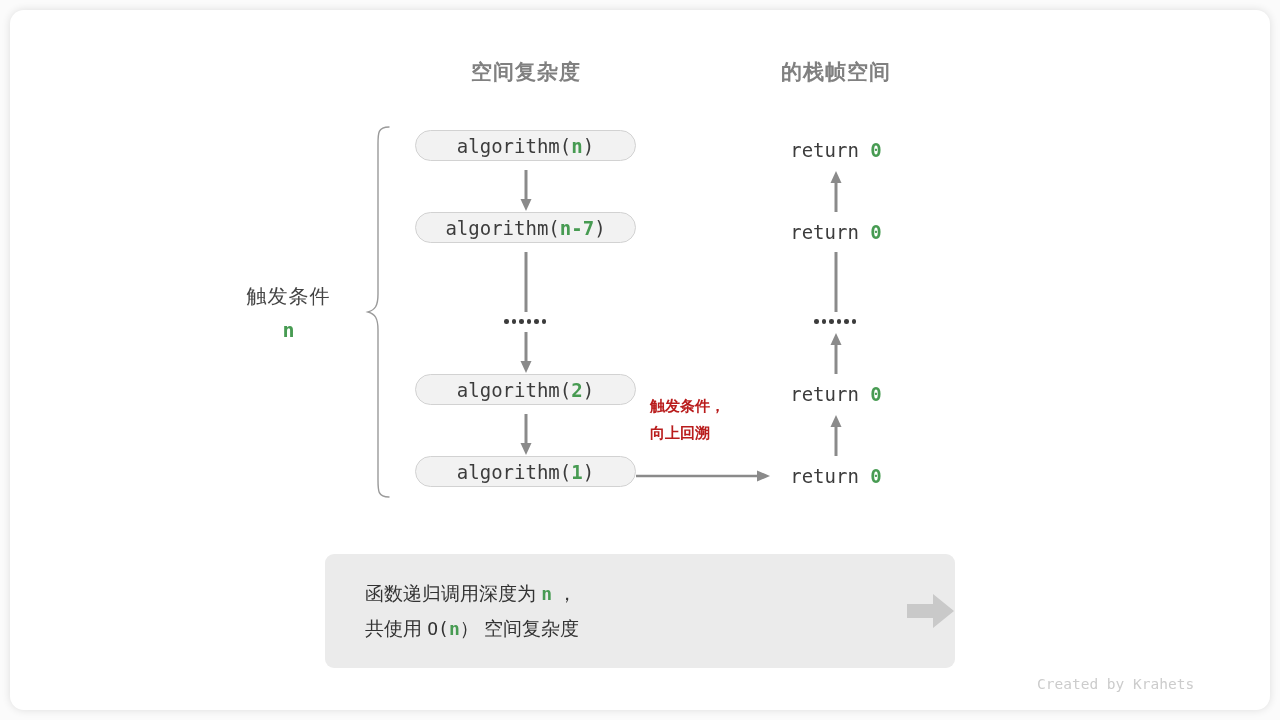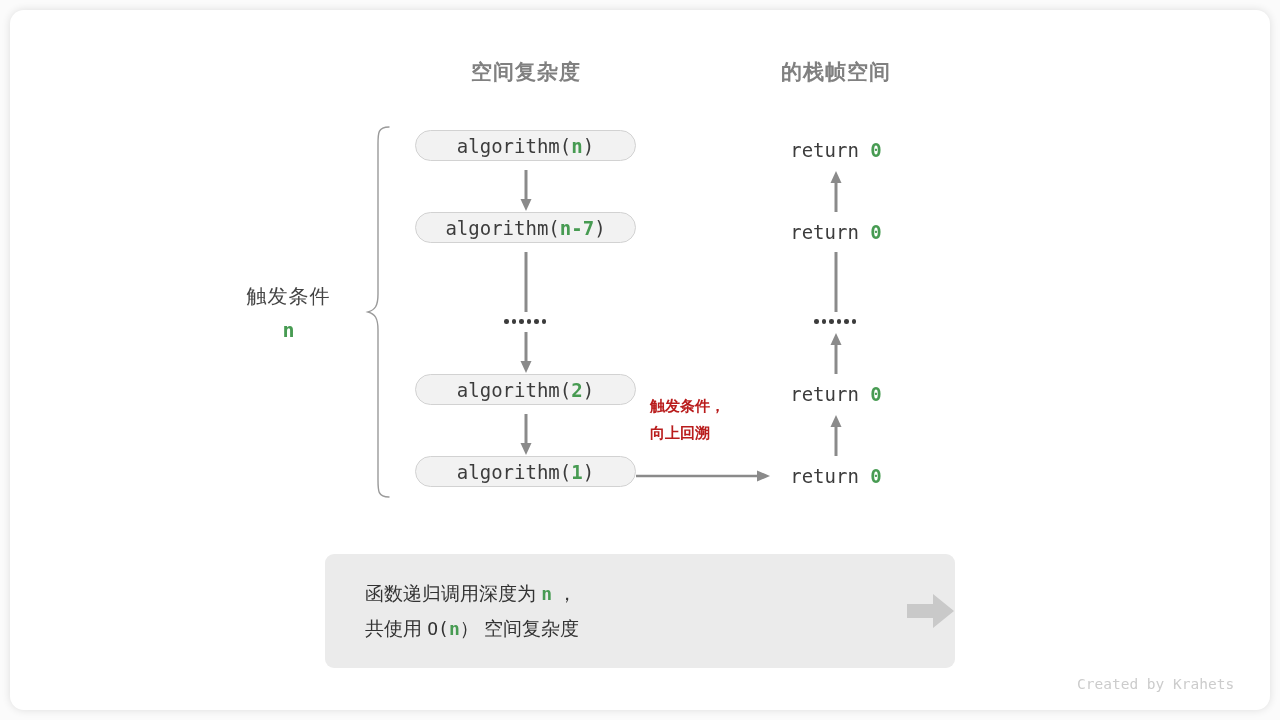--- a/index.html
+++ b/index.html
@@ -323,15 +323,15 @@
         <span>共使用 </span><span class="mono">O(</span><span class="g">n</span><span>）</span><span> 空间复杂度</span>
       </div>
     </div>
 
     <svg style="margin-left:34px;" width="48" height="34" viewBox="0 0 48 34">
       <polygon points="0,10 26,10 26,0 47,17 26,34 26,24 0,24" fill="#c9c9c9"></polygon>
     </svg>
 
   </div>
 
-  <div class="abs" id="credit" style="left:1077px; top:676px;">Created by Krahets</div>
+  <div class="abs" id="credit" style="left:1037px; top:676px;">Created by Krahets</div>
 
 </div>
 
 </body></html>

